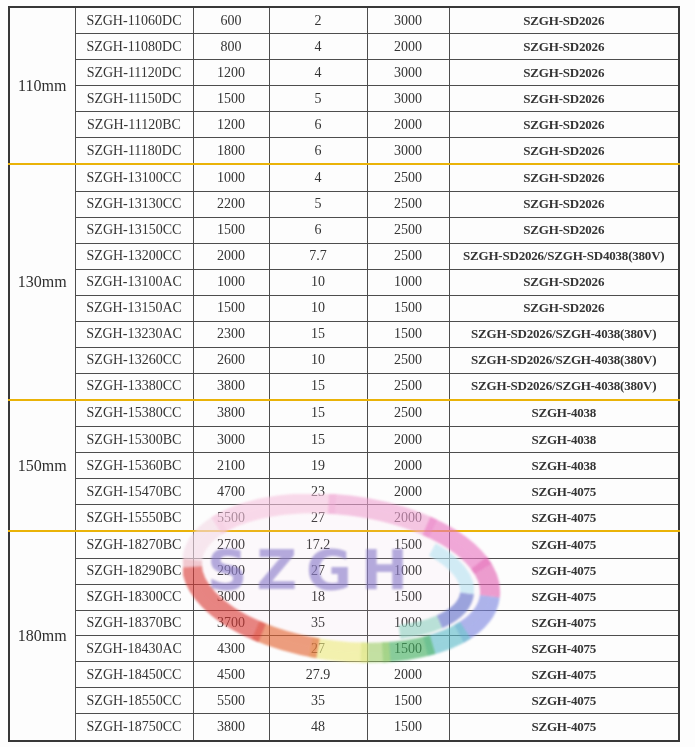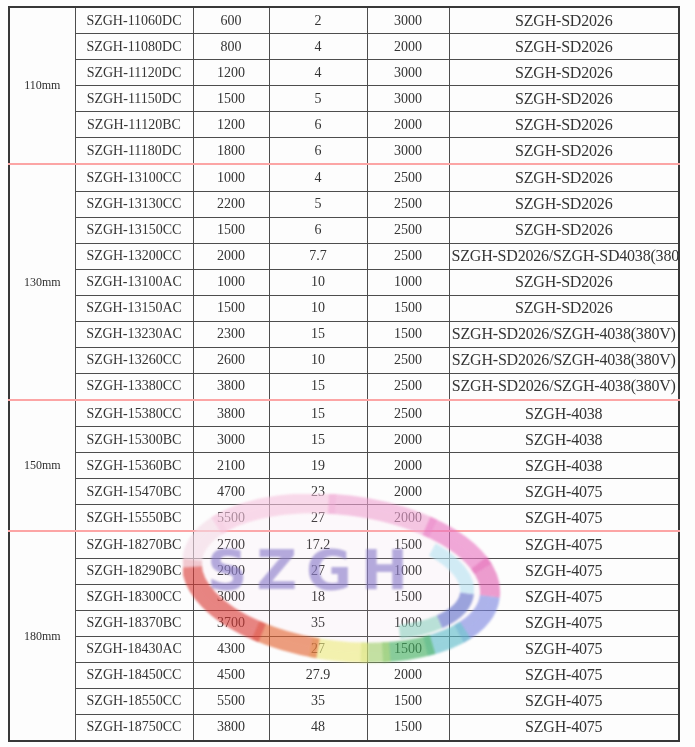--- a/index.html
+++ b/index.html
@@ -17,23 +17,23 @@
     border:2px solid #383838;
   }
   table.spec td{
     border:1px solid #4d4d4d;
     text-align:center;vertical-align:middle;
     font-size:14px;color:#343434;
     padding:0 2px;
     overflow:hidden;white-space:nowrap;
     background:transparent;
   }
-  table.spec tr.section-start td{border-top:2px solid #fca5a5;}
-  table.spec td.size-cell{font-size:12px;color:#2f2f2f;}
-  table.spec td.driver-cell{font-size:16px;letter-spacing:-0.2px;}
+  table.spec tr.section-start td{border-top:2px solid #eab308;}
+  table.spec td.size-cell{font-size:16px;color:#2f2f2f;}
+  table.spec td.driver-cell{font-size:13px;letter-spacing:-0.2px;font-weight:bold;}
   .watermark{
     position:absolute;left:183px;top:494px;
     width:318px;height:170px;
     pointer-events:none;
     opacity:0.82;
     filter:blur(0.8px);
   }
 </style>
 </head>
 <body>

